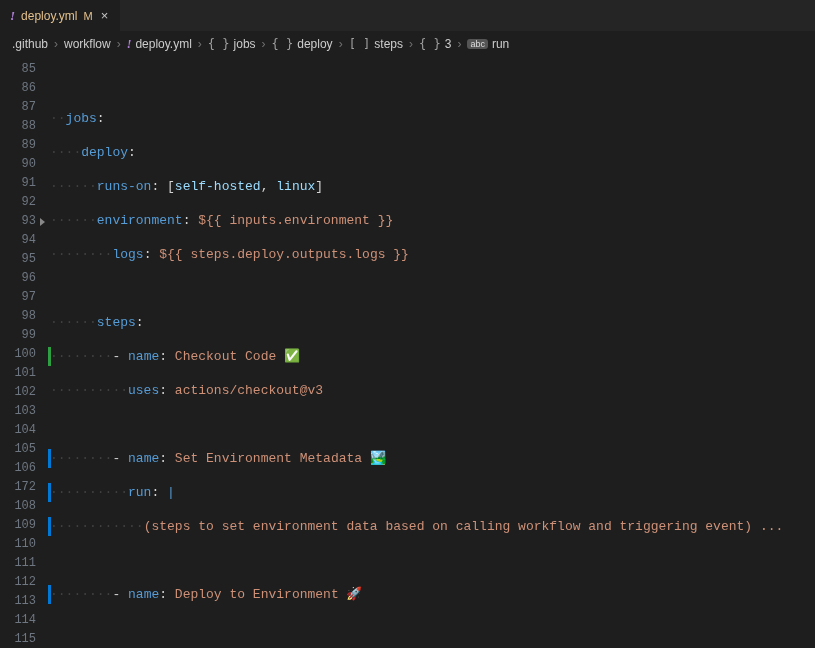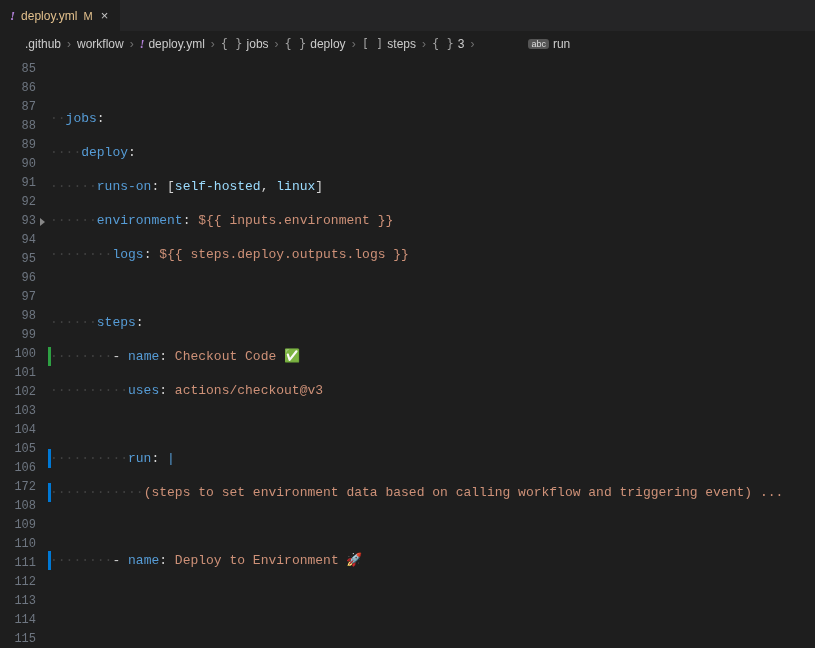--- a/index.html
+++ b/index.html
@@ -27,21 +27,21 @@
     cursor: pointer;
     border-right: 1px solid #252526;
     height: 100%;
   }
   .tab-icon { color: #b180d7; font-weight: bold; font-style: italic; font-family: Georgia, serif; font-size: 13px; }
   .tab-label { color: #e2c08d; font-size: 12px; font-family: 'Segoe UI', sans-serif; }
   .tab-mod { color: #e2c08d; font-size: 11px; font-family: 'Segoe UI', sans-serif; }
   .tab-close { color: #c5c5c5; font-size: 13px; cursor: pointer; padding: 0 2px; font-family: sans-serif; }
   .breadcrumbs {
     height: 24px;
-    padding: 0 25px;
+    padding: 0 12px;
     display: flex;
     align-items: center;
     gap: 4px;
     font-family: 'Segoe UI', sans-serif;
     font-size: 12px;
     color: #a0a0a0;
     background: #1e1e1e;
   }
   .bc-sep { color: #707070; padding: 0 2px; }
   .bc-icon { color: #b180d7; font-style: italic; font-weight: bold; font-family: Georgia, serif; }
@@ -124,21 +124,21 @@
   <span class="bc-sep">›</span>
   <span class="bc-brace">{ }</span>
   <span class="bc-text">deploy</span>
   <span class="bc-sep">›</span>
   <span class="bc-brace">[ ]</span>
   <span class="bc-text">steps</span>
   <span class="bc-sep">›</span>
   <span class="bc-brace">{ }</span>
   <span class="bc-text">3</span>
   <span class="bc-sep">›</span>
-  <span style="background:#555;border-radius:3px;padding:0 3px;font-size:9px;color:#ddd;margin-left:48px;">abc</span>
+  <span style="background:#555;border-radius:3px;padding:0 3px;font-size:9px;color:#ddd;">abc</span>
   <span class="bc-text">run</span>
 </div>
 
 <div class="editor">
   <div class="gutter">
     <div class="ln">85</div>
     <div class="ln">86</div>
     <div class="ln">87</div>
     <div class="ln">88</div>
     <div class="ln">89</div>
@@ -174,20 +174,21 @@
 <div class="line"><span class="ws">··</span><span class="key">jobs</span><span class="plain">:</span></div>
 <div class="line"><span class="ws">····</span><span class="key">deploy</span><span class="plain">:</span></div>
 <div class="line"><span class="ws">······</span><span class="key">runs-on</span><span class="plain">: </span><span class="plain">[</span><span class="val">self-hosted</span><span class="plain">, </span><span class="val">linux</span><span class="plain">]</span></div>
 <div class="line"><span class="ws">······</span><span class="key">environment</span><span class="plain">: </span><span class="str">${{ inputs.environment }}</span></div>
 <div class="line"><span class="ws">········</span><span class="key">logs</span><span class="plain">: </span><span class="str">${{ steps.deploy.outputs.logs }}</span></div>
 <div class="line"></div>
 <div class="line"><span class="ws">······</span><span class="key">steps</span><span class="plain">:</span></div>
 <div class="line"><span class="diff-bar"></span><span class="ws">········</span><span class="plain">- </span><span class="key">name</span><span class="plain">: </span><span class="str">Checkout Code ✅</span></div>
 <div class="line"><span class="ws">··········</span><span class="key">uses</span><span class="plain">: </span><span class="str">actions/checkout@v3</span></div>
 <div class="line"></div>
+<div class="line"><span class="diff-bar mod"></span><span class="ws">········</span><span class="plain">- </span><span class="key">name</span><span class="plain">: </span><span class="str">Set Environment Metadata 🏞️</span></div>
 <div class="line"><span class="diff-bar mod"></span><span class="ws">··········</span><span class="key">run</span><span class="plain">: </span><span class="key">|</span></div>
 <div class="line"><span class="diff-bar mod"></span><span class="ws">············</span><span class="str">(steps to set environment data based on calling workflow and triggering event) ...</span></div>
 <div class="line"></div>
 <div class="line"><span class="diff-bar mod"></span><span class="ws">········</span><span class="plain">- </span><span class="key">name</span><span class="plain">: </span><span class="str">Deploy to Environment 🚀</span></div>
 
 
 
 
 
 

